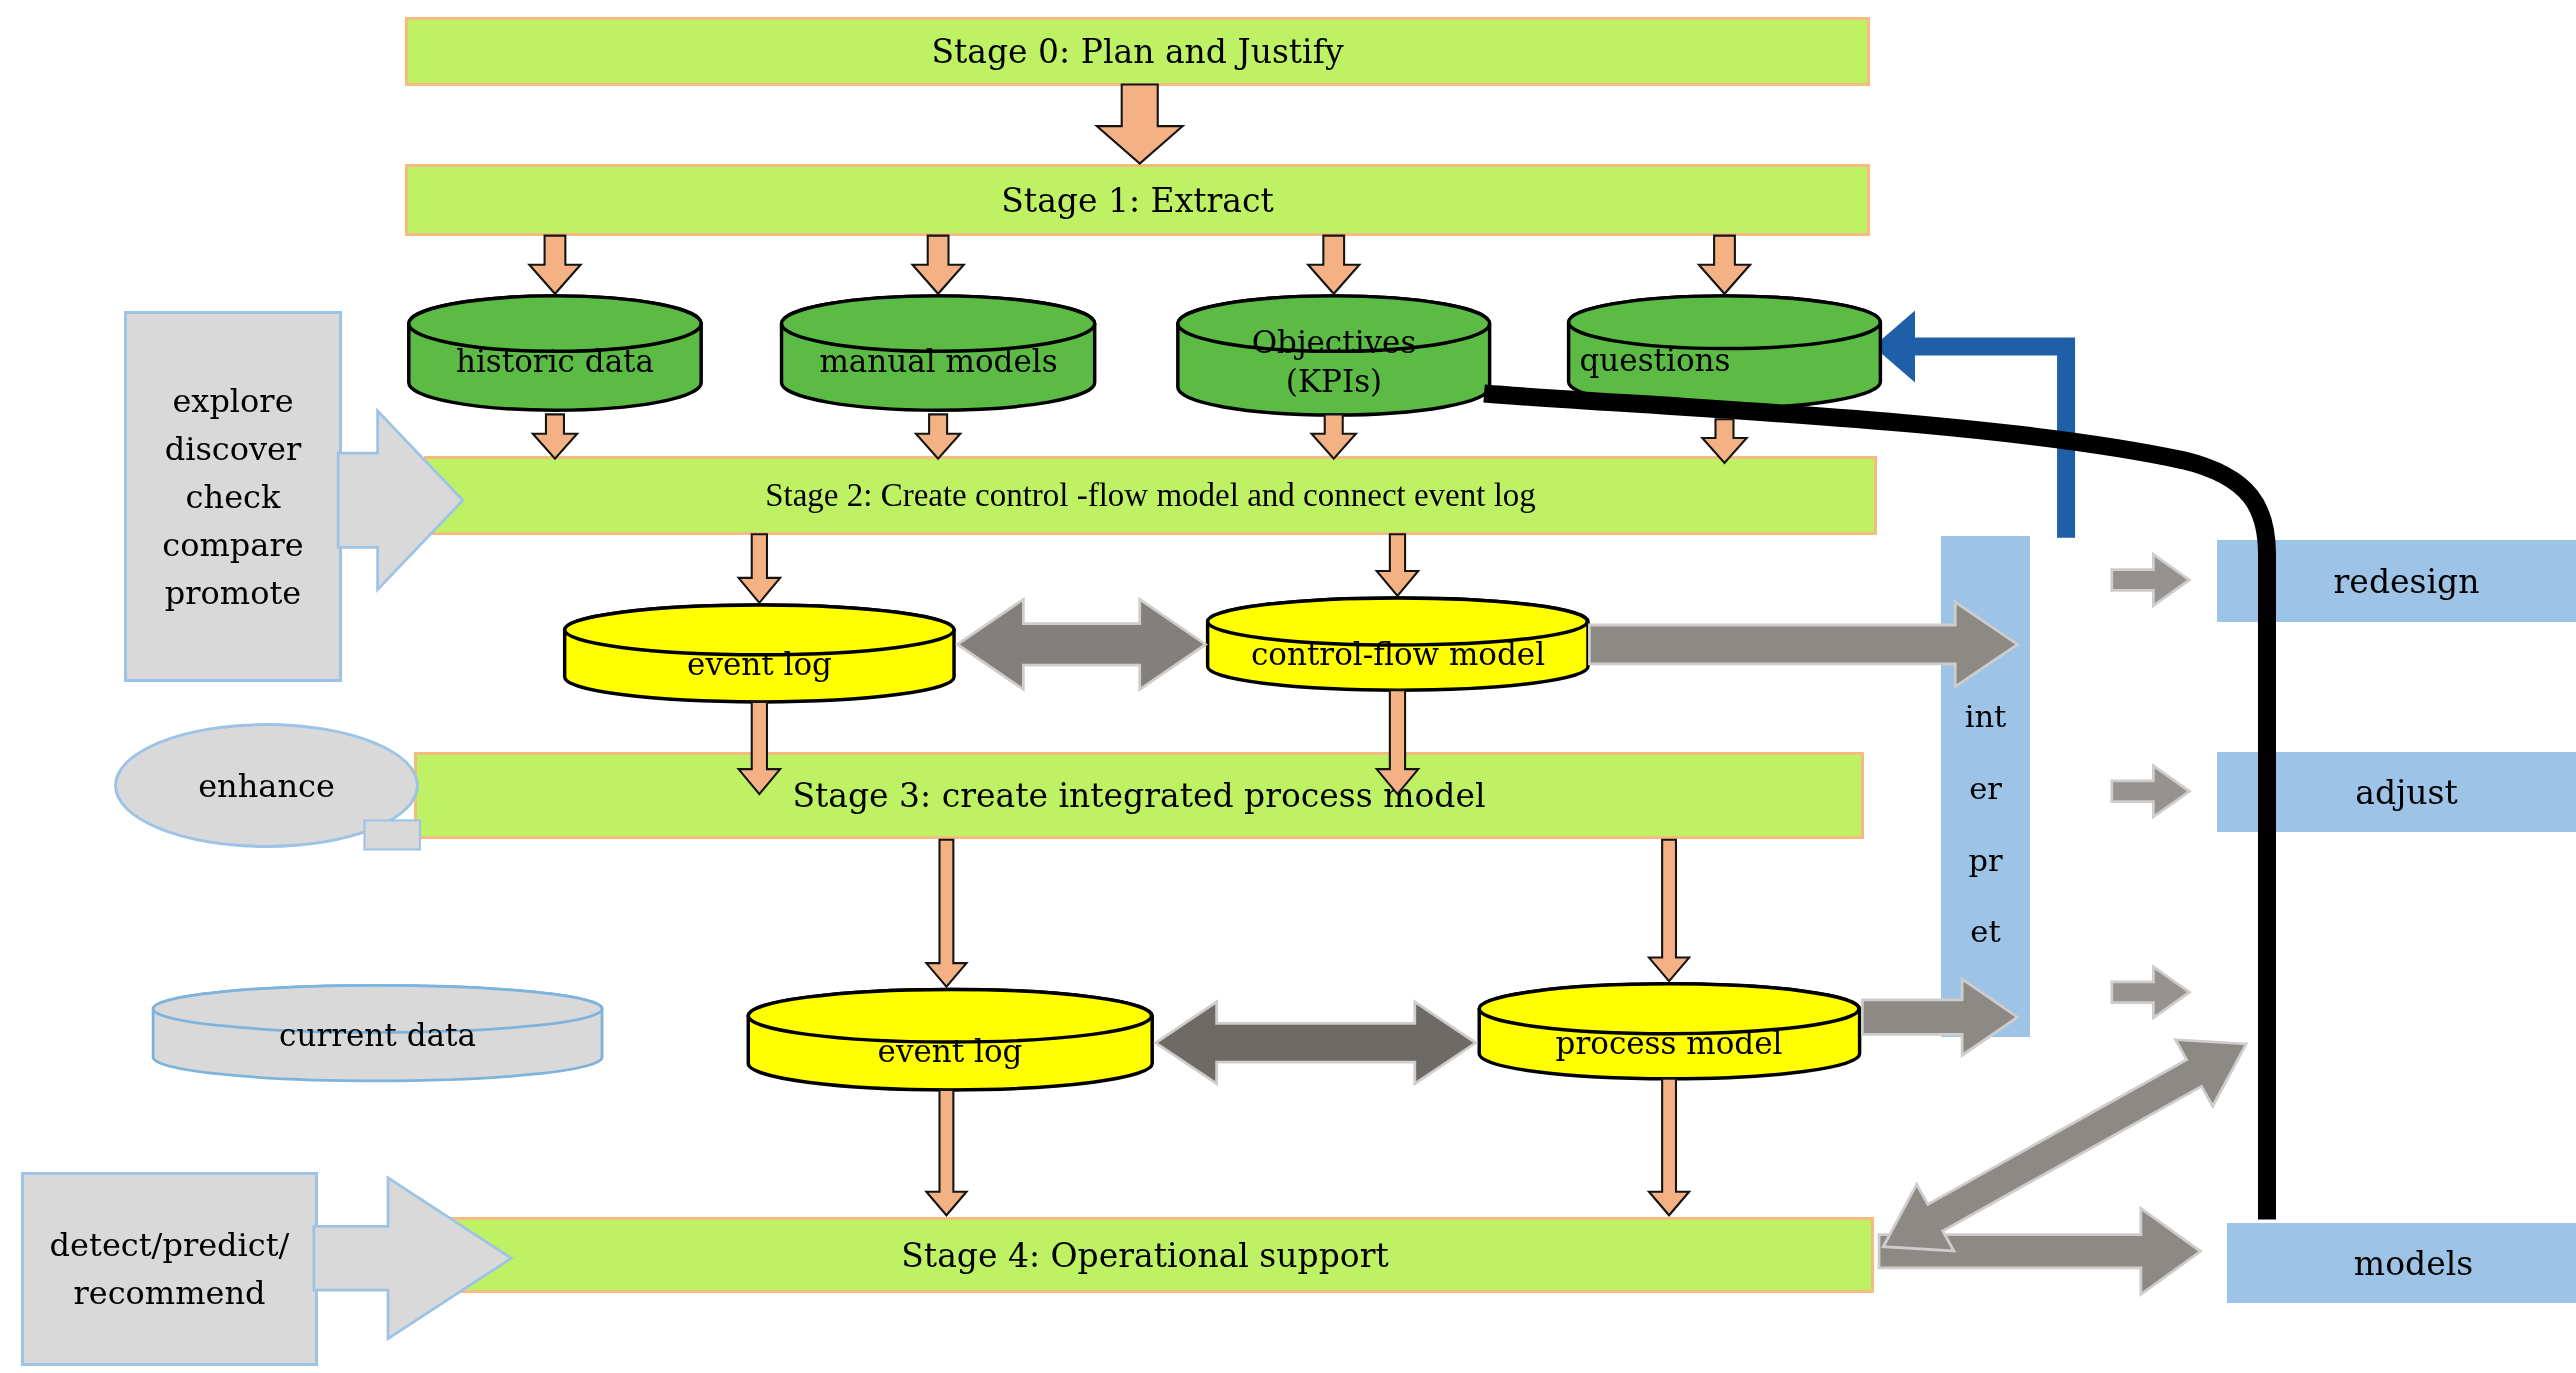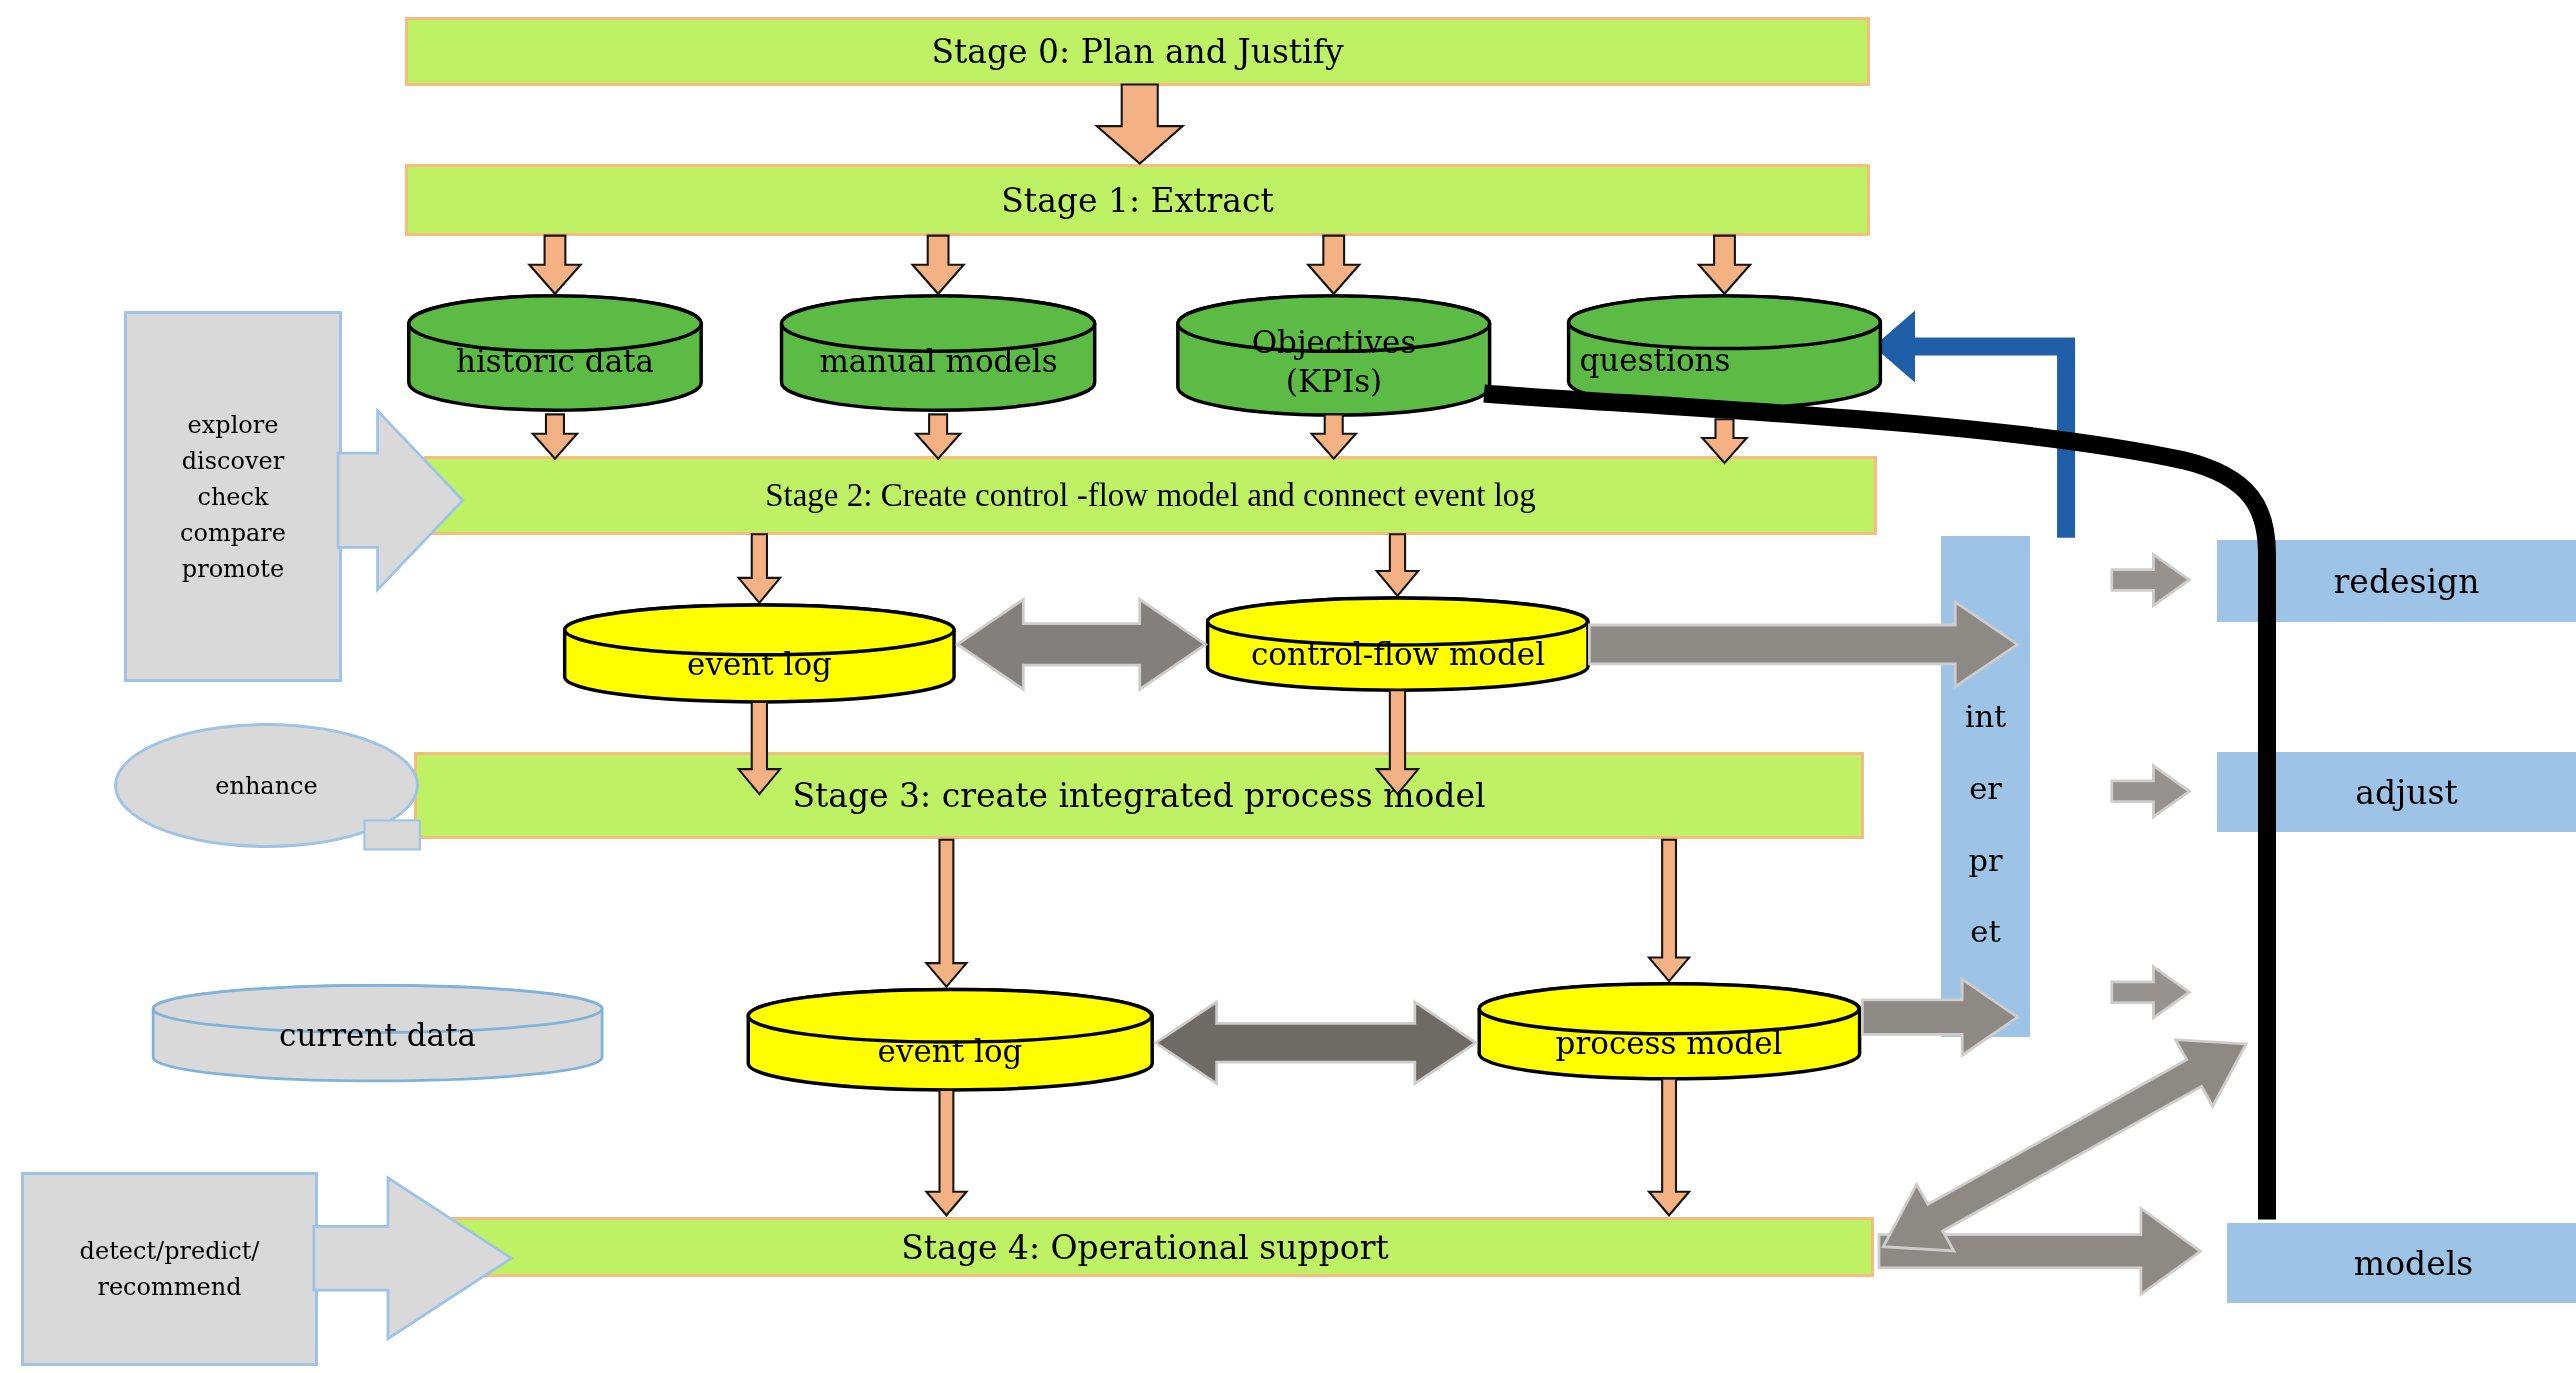--- a/index.html
+++ b/index.html
@@ -4,21 +4,21 @@
 <style>
   html,body{margin:0;padding:0;background:#ffffff;}
   #canvas{position:relative;width:2576px;height:1374px;background:#ffffff;overflow:hidden;
           font-family:"DejaVu Serif", "Liberation Serif", serif;color:#000;}
   .bar{position:absolute;box-sizing:border-box;background:#bef264;border:3.5px solid #F6BB7E;
        display:flex;align-items:center;justify-content:center;font-size:33px;z-index:1;}
   .sidebox{position:absolute;box-sizing:border-box;background:#9DC3E6;
        display:flex;align-items:center;justify-content:center;font-size:33px;z-index:1;margin-left:24px;}
   .graybox{position:absolute;box-sizing:border-box;background:#D9D9D9;border:3.5px solid #9DC3E6;
        display:flex;align-items:center;justify-content:center;text-align:center;
-       font-size:24px;line-height:1.5;white-space:pre-line;z-index:1;}
+       font-size:32px;line-height:1.5;white-space:pre-line;z-index:1;}
   .ellipse{border-radius:50%;}
   .lbl{position:absolute;display:flex;align-items:center;justify-content:center;text-align:center;
        font-size:31px;line-height:1.25;white-space:pre-line;z-index:3;}
   .interpret-lbl{line-height:2.35;font-size:30.5px;}
   svg#wires{position:absolute;left:0;top:0;z-index:2;pointer-events:none;}
 </style>
 </head>
 <body>
 
 <div id="canvas">
@@ -28,21 +28,21 @@
   </div>
   <div class="bar" style="left:405px;top:164px;width:1465px;height:72px;">
     <span>Stage 1: Extract</span>
   </div>
   <div class="bar" style="left:424px;top:456px;width:1453px;height:79px;font-family:Liberation Serif, serif;">
     <span>Stage 2: Create control -flow model and connect event log</span>
   </div>
   <div class="bar" style="left:414px;top:752px;width:1450px;height:87px;">
     <span>Stage 3: create integrated process model</span>
   </div>
-  <div class="bar" style="left:416px;top:1217px;width:1458px;height:60px;">
+  <div class="bar" style="left:416px;top:1217px;width:1458px;height:76px;">
     <span>Stage 4: Operational support</span>
   </div>
 
   <div class="sidebox" style="left:1917px;top:536px;width:89px;height:501px;">
     <span class="interpret-lbl" style="white-space:pre-line;text-align:center;transform:translateY(38px);">int
 er
 pr
 et</span>
   </div>
   <div class="sidebox" style="left:2193px;top:540px;width:379px;height:82px;">

